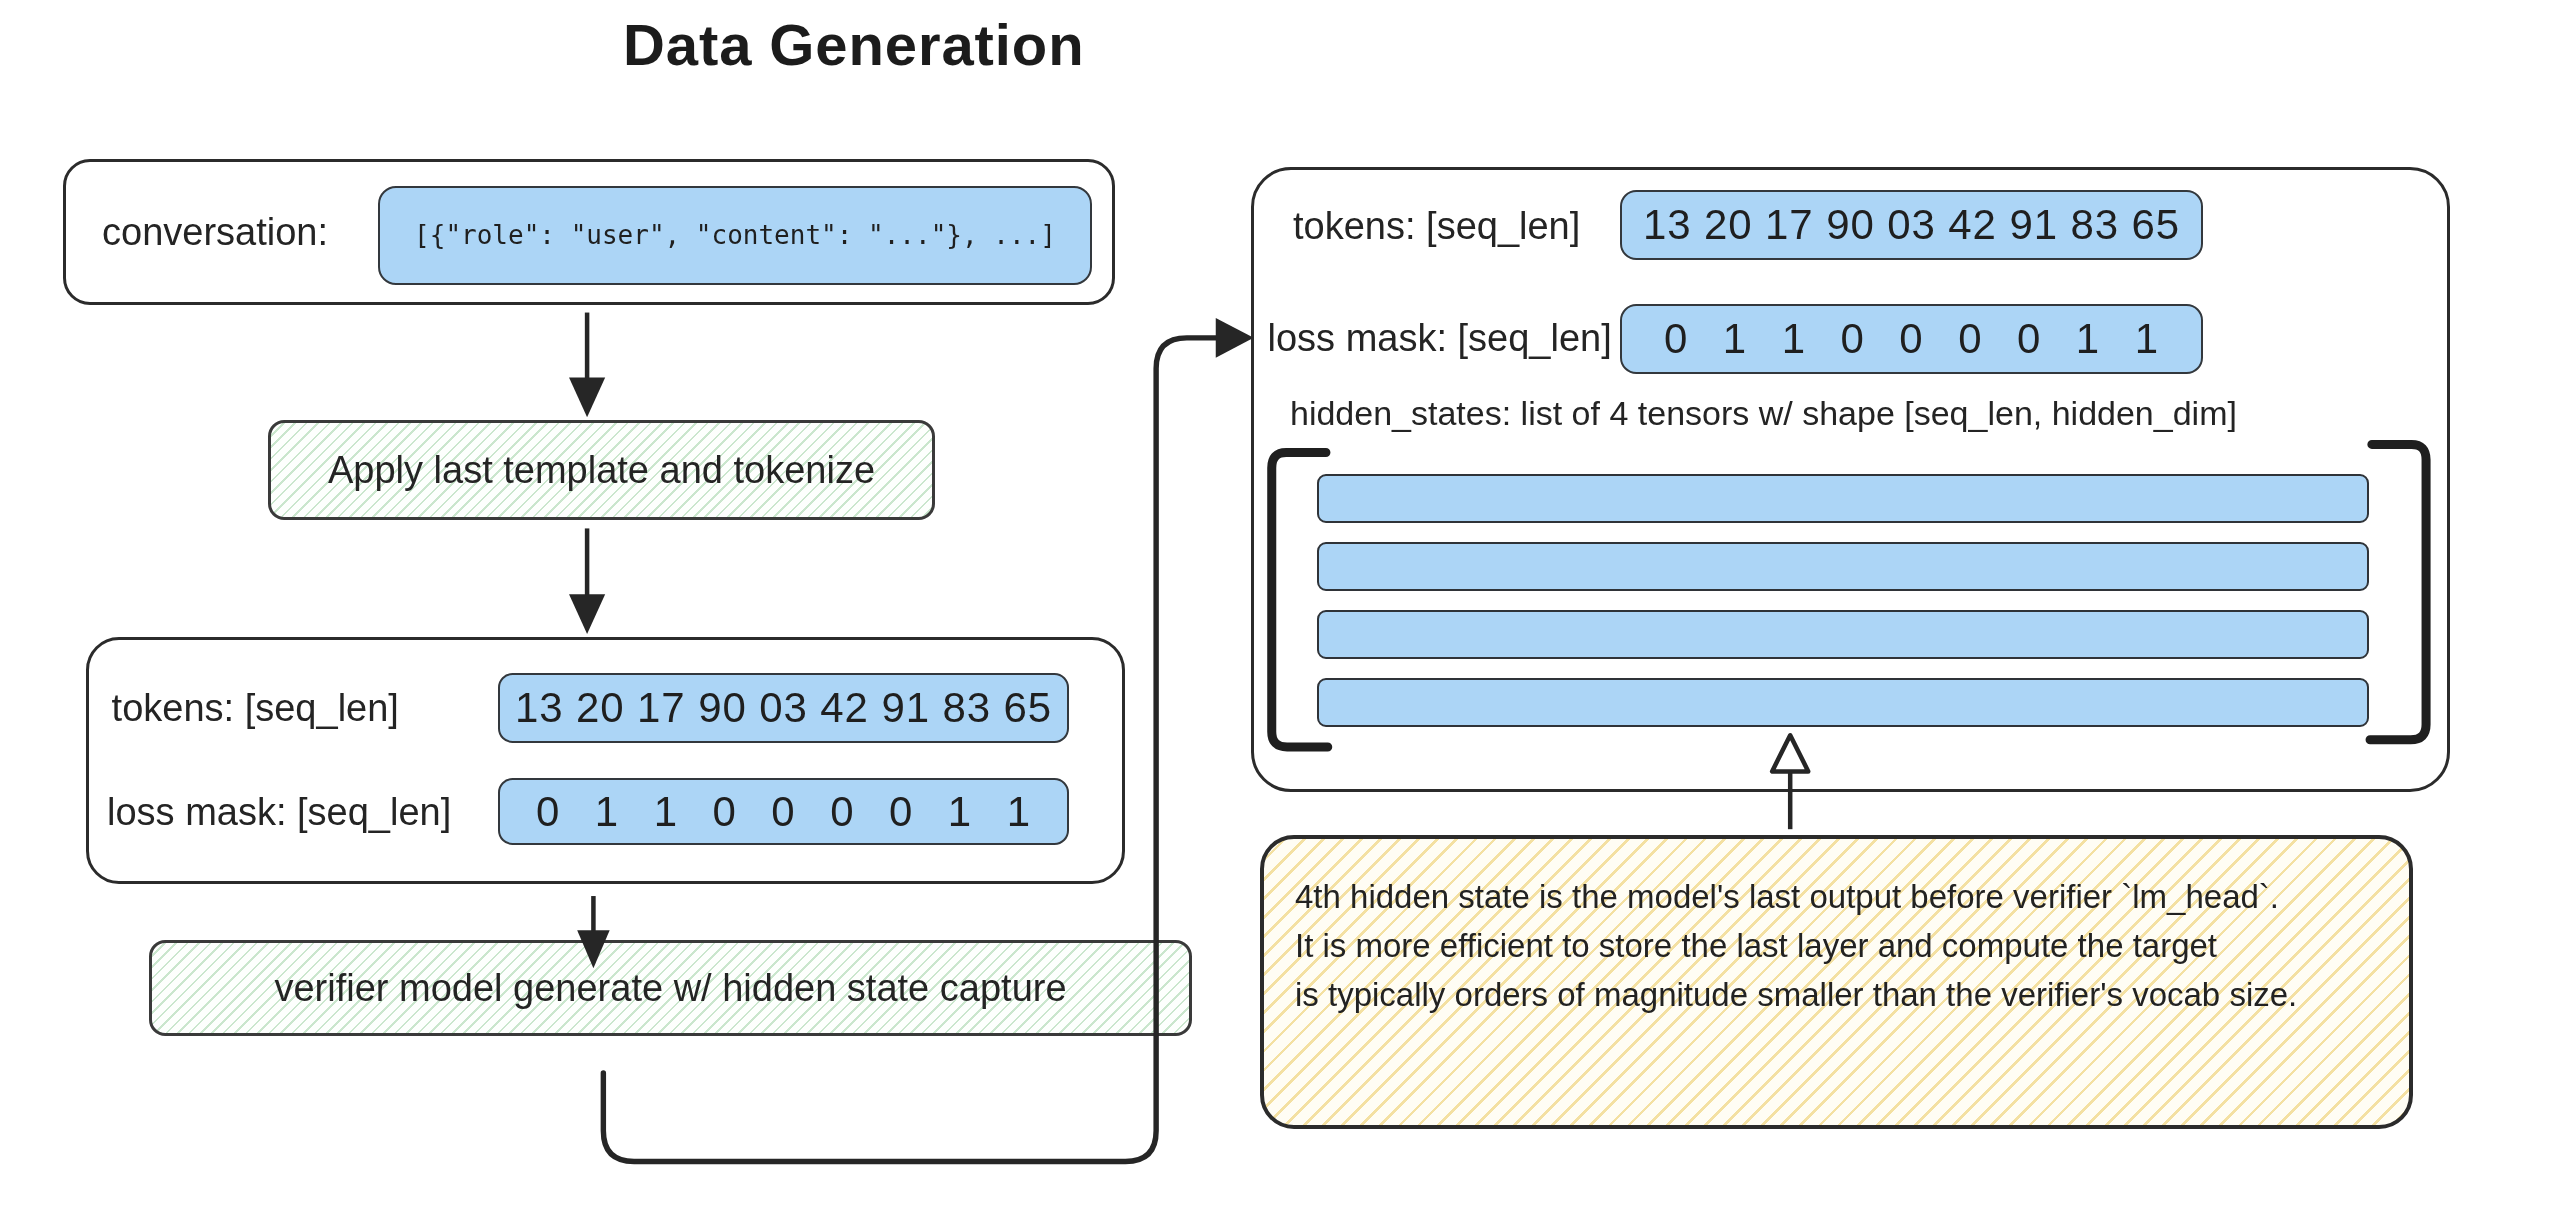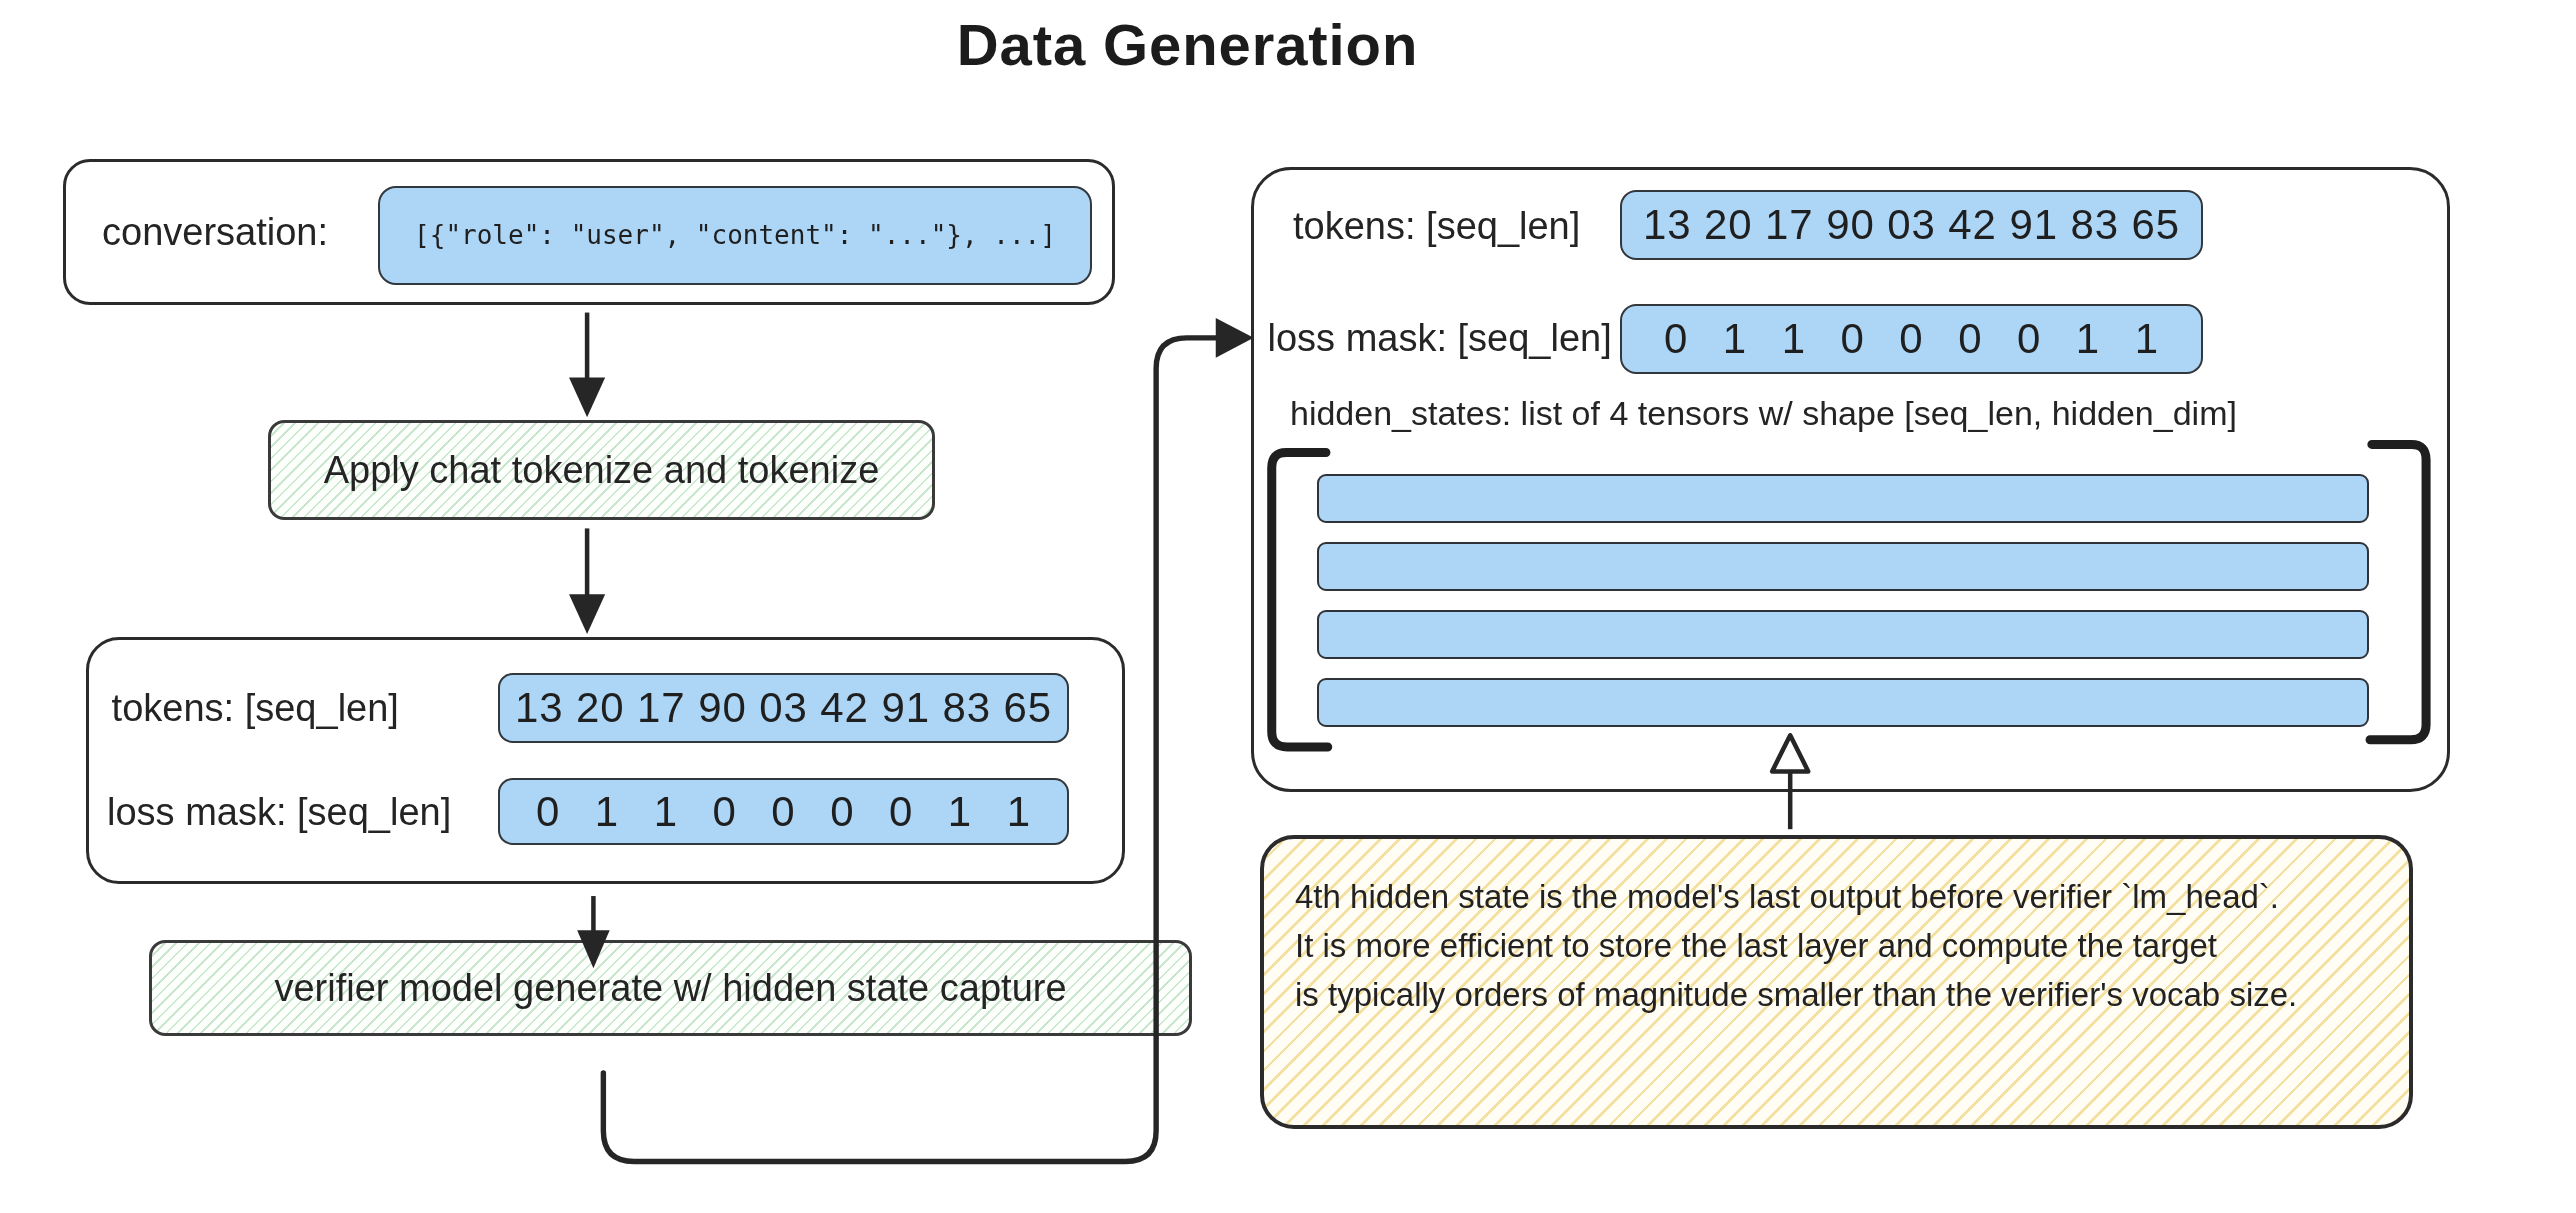--- a/index.html
+++ b/index.html
@@ -14,21 +14,20 @@
     background: #ffffff;
     font-family: "Liberation Sans", sans-serif;
     color: #222222;
     overflow: hidden;
   }
   .title {
     position: absolute;
     left: 623px;
     top: 11px;
     width: 1129px;
-    text-align: center;
     font-size: 58px;
     font-weight: 700;
     color: #1c1c1c;
     letter-spacing: 0.9px;
   }
   .panel {
     position: absolute;
     background: #ffffff;
     border: 3.2px solid #2b2b2b;
     box-sizing: border-box;
@@ -126,21 +125,21 @@
   <div class="title">Data Generation</div>
 
   <div class="panel conv">
     <span class="lbl" style="left:36px; top:50%;">conversation:</span>
     <div class="pill" style="left:312px; top:23.5px; width:714px; height:99px; border-radius:18px;">
       <span class="code">[{"role": "user", "content": "..."}, ...]</span>
     </div>
   </div>
 
   <div class="step step1">
-    <span>Apply chat tokenize and tokenize</span>
+    <span>Apply last template and tokenize</span>
   </div>
 
   <div class="panel tokbox">
     <span class="lbl" style="left:22.6px; top:68px;">tokens: [seq_len]</span>
     <div class="pill" style="left:409px; top:33px; width:571px; height:70px;">
       <span class="nums">13 20 17 90 03 42 91 83 65</span>
     </div>
     <span class="lbl" style="left:18px; top:172px;">loss mask: [seq_len]</span>
     <div class="pill" style="left:409px; top:138px; width:571px; height:67px;">
       <span class="nums wide">0 1 1 0 0 0 0 1 1</span>

